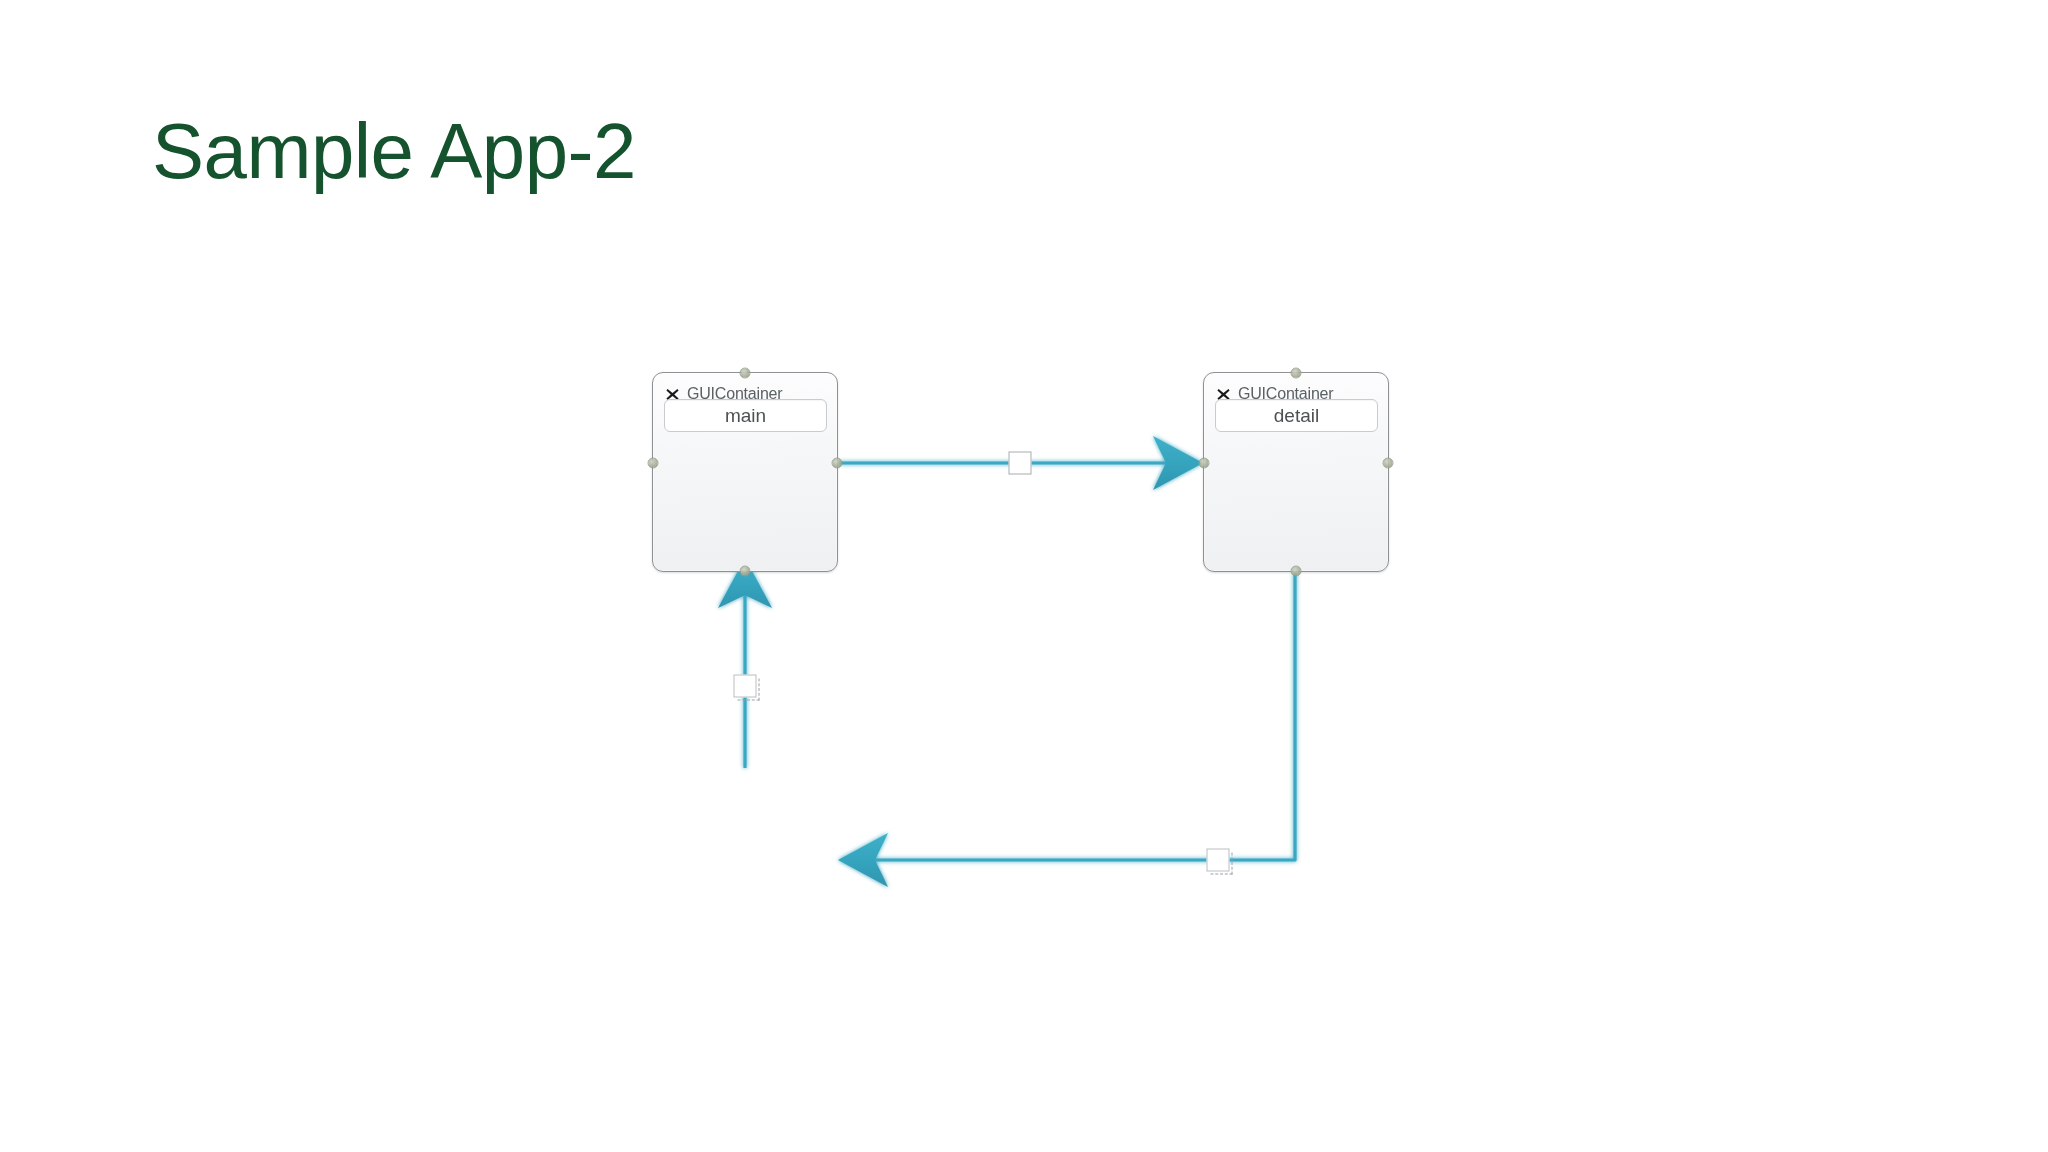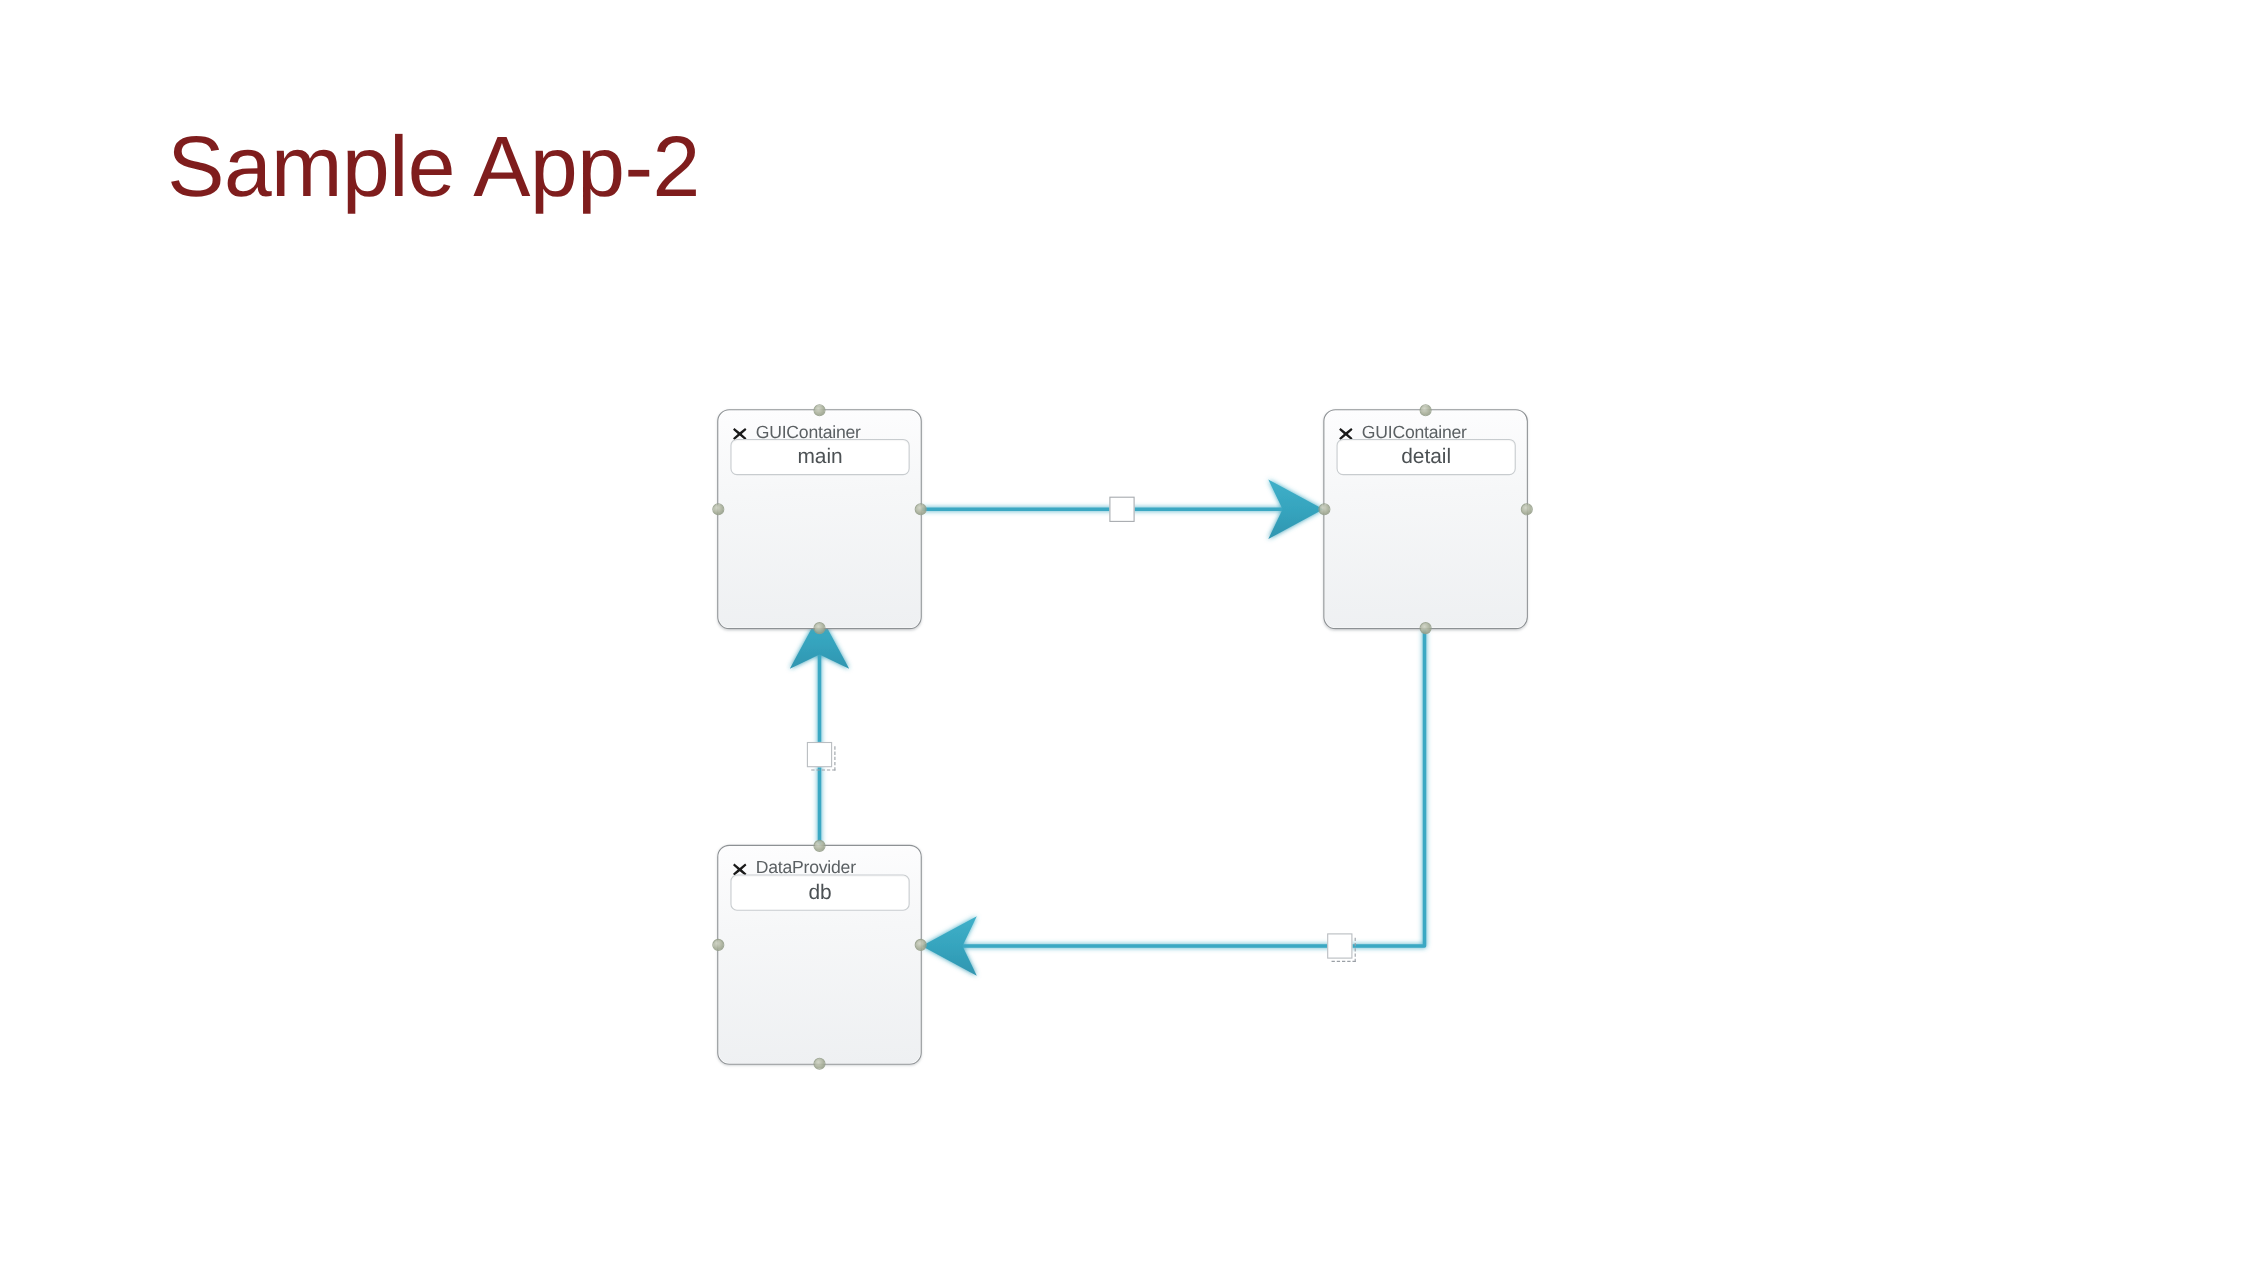--- a/index.html
+++ b/index.html
@@ -24,21 +24,21 @@
   }
 
   
   #page-title {
     position: absolute;
     left: 152px;
     top: 112px;
     font-size: 78px;
     line-height: 1;
     letter-spacing: -0.5px;
-    color: #7f1d1d;
+    color: #14532d;
     font-weight: 400;
     white-space: nowrap;
     font-family: "Liberation Sans", sans-serif;
   }
 
   
   #diagram-canvas {
     position: absolute;
     left: 0;
     top: 0;
@@ -228,32 +228,15 @@
           <span class="node-type">GUIContainer</span>
         </div>
         <div class="node-field">detail</div>
       </div>
       <span class="port top"></span>
       <span class="port right"></span>
       <span class="port bottom"></span>
       <span class="port left"></span>
     </div>
 
-    <div class="node" style="left:652px; top:768px;">
-      <div class="node-body">
-        <div class="node-header">
-          <span class="close-icon">
-            <svg width="15" height="15" viewBox="0 0 15 15">
-              <path d="M2.6 2.0 L7.5 6.0 L12.4 2.0 L13.6 3.6 L9.3 7.5 L13.6 11.4 L12.4 13.0 L7.5 9.0 L2.6 13.0 L1.4 11.4 L5.7 7.5 L1.4 3.6 Z" fill="#1a1a1a"></path>
-            </svg>
-          </span>
-          <span class="node-type">DataProvider</span>
-        </div>
-        <div class="node-field">db</div>
-      </div>
-      <span class="port top"></span>
-      <span class="port right"></span>
-      <span class="port bottom"></span>
-      <span class="port left"></span>
-    </div>
 
   </div>
 </div>
 
 </body></html>

